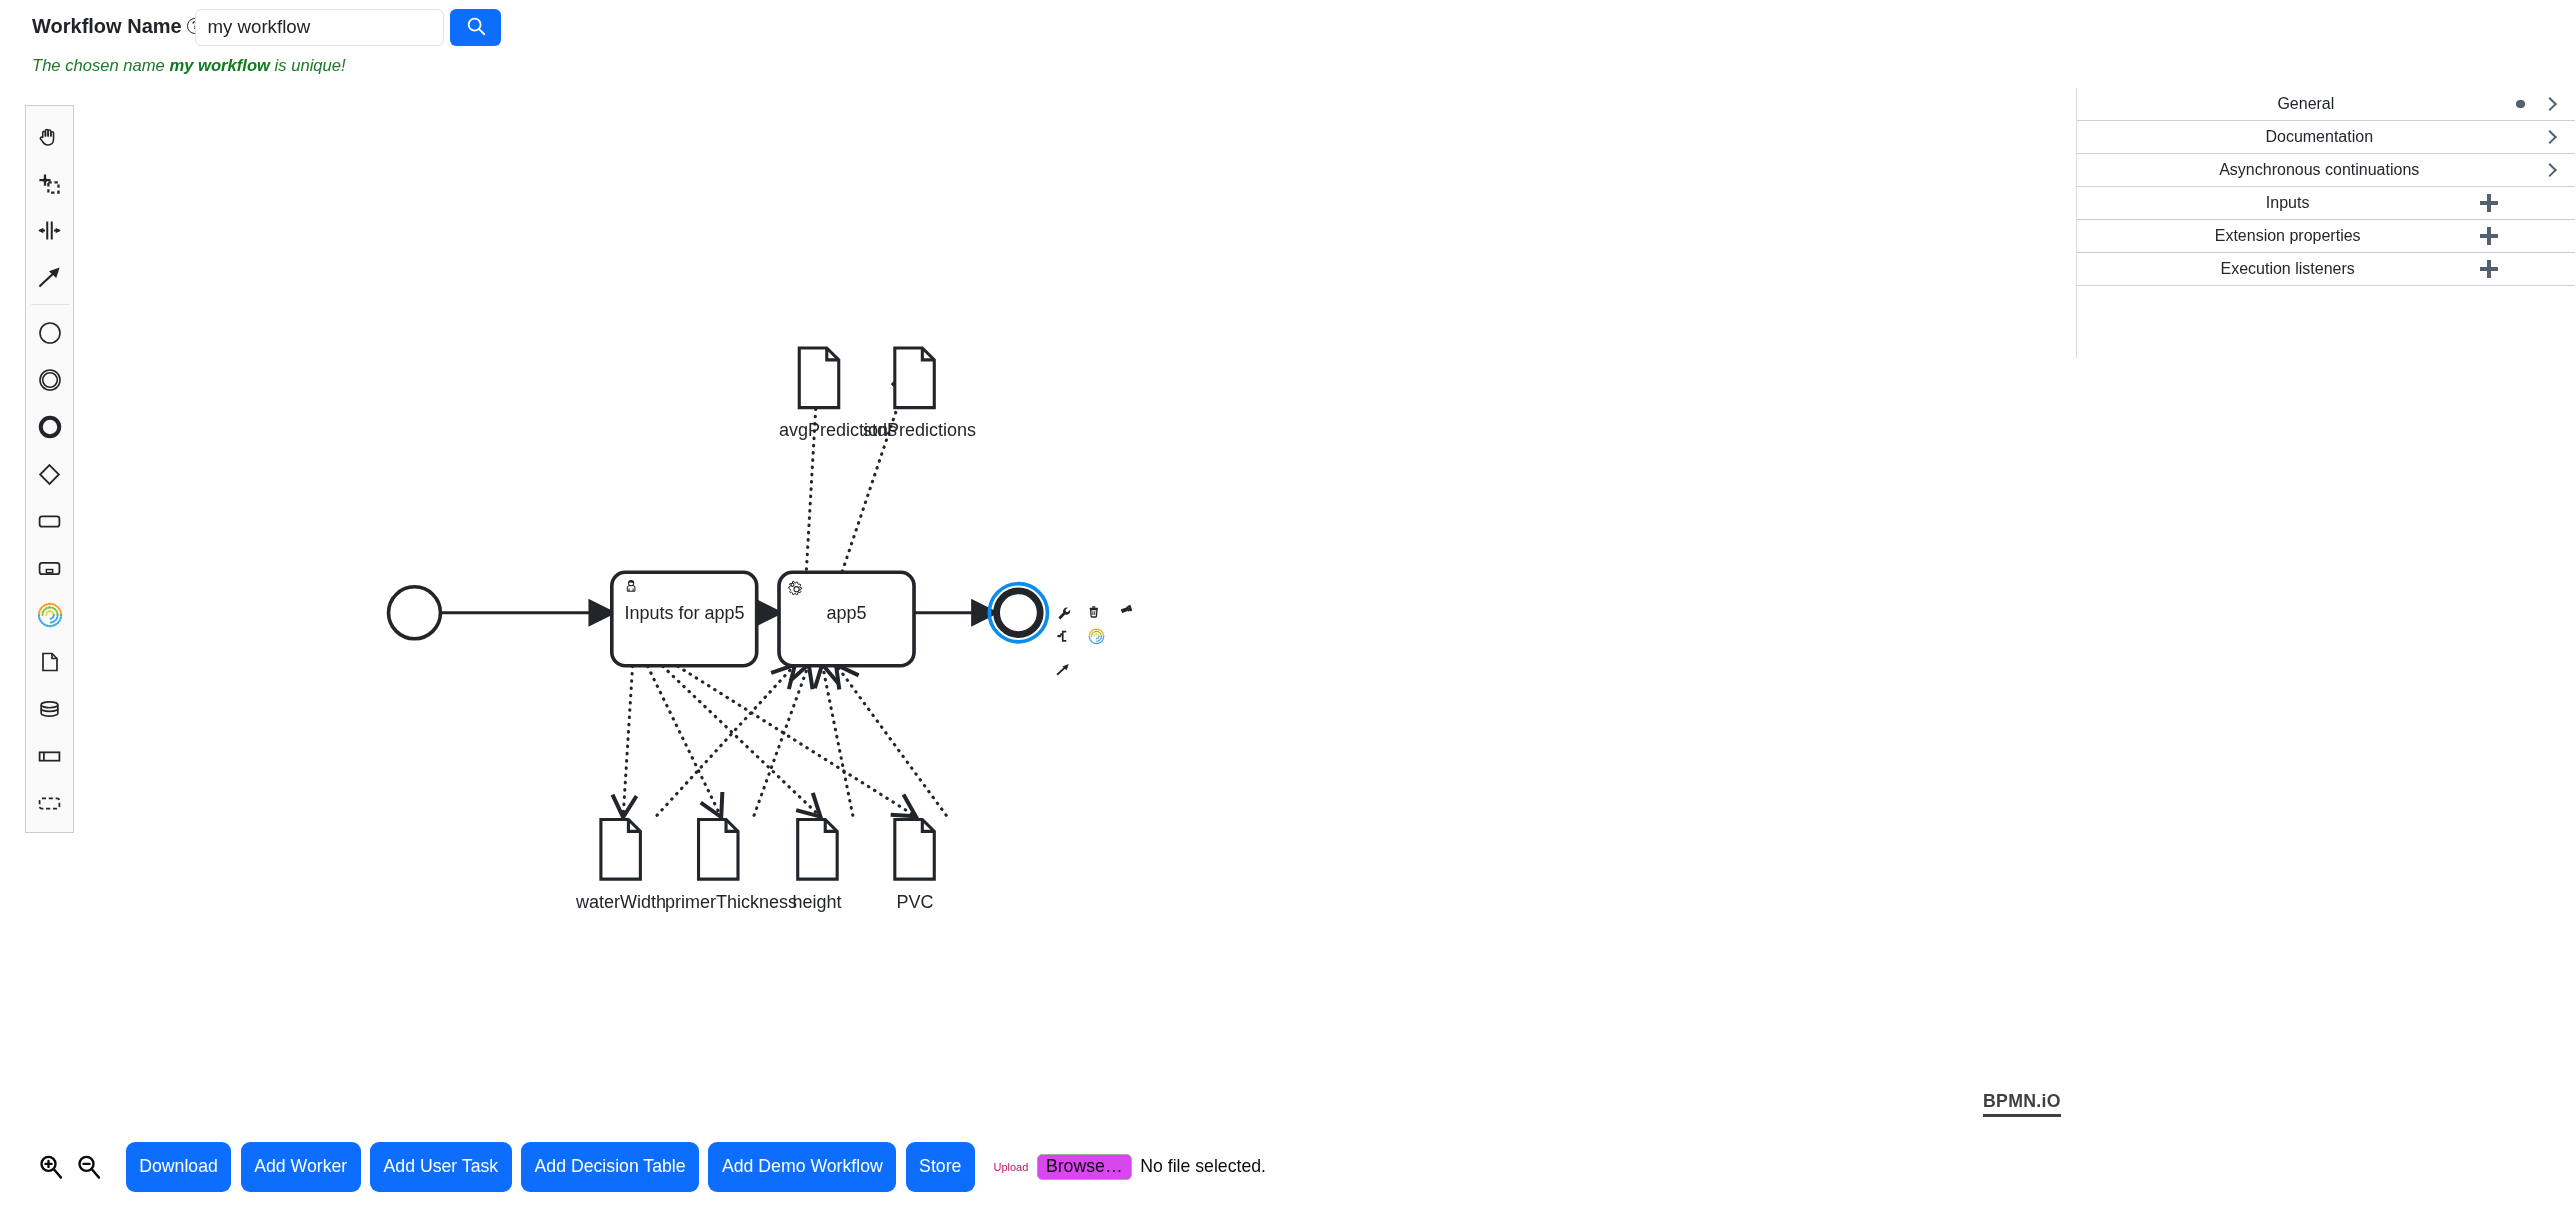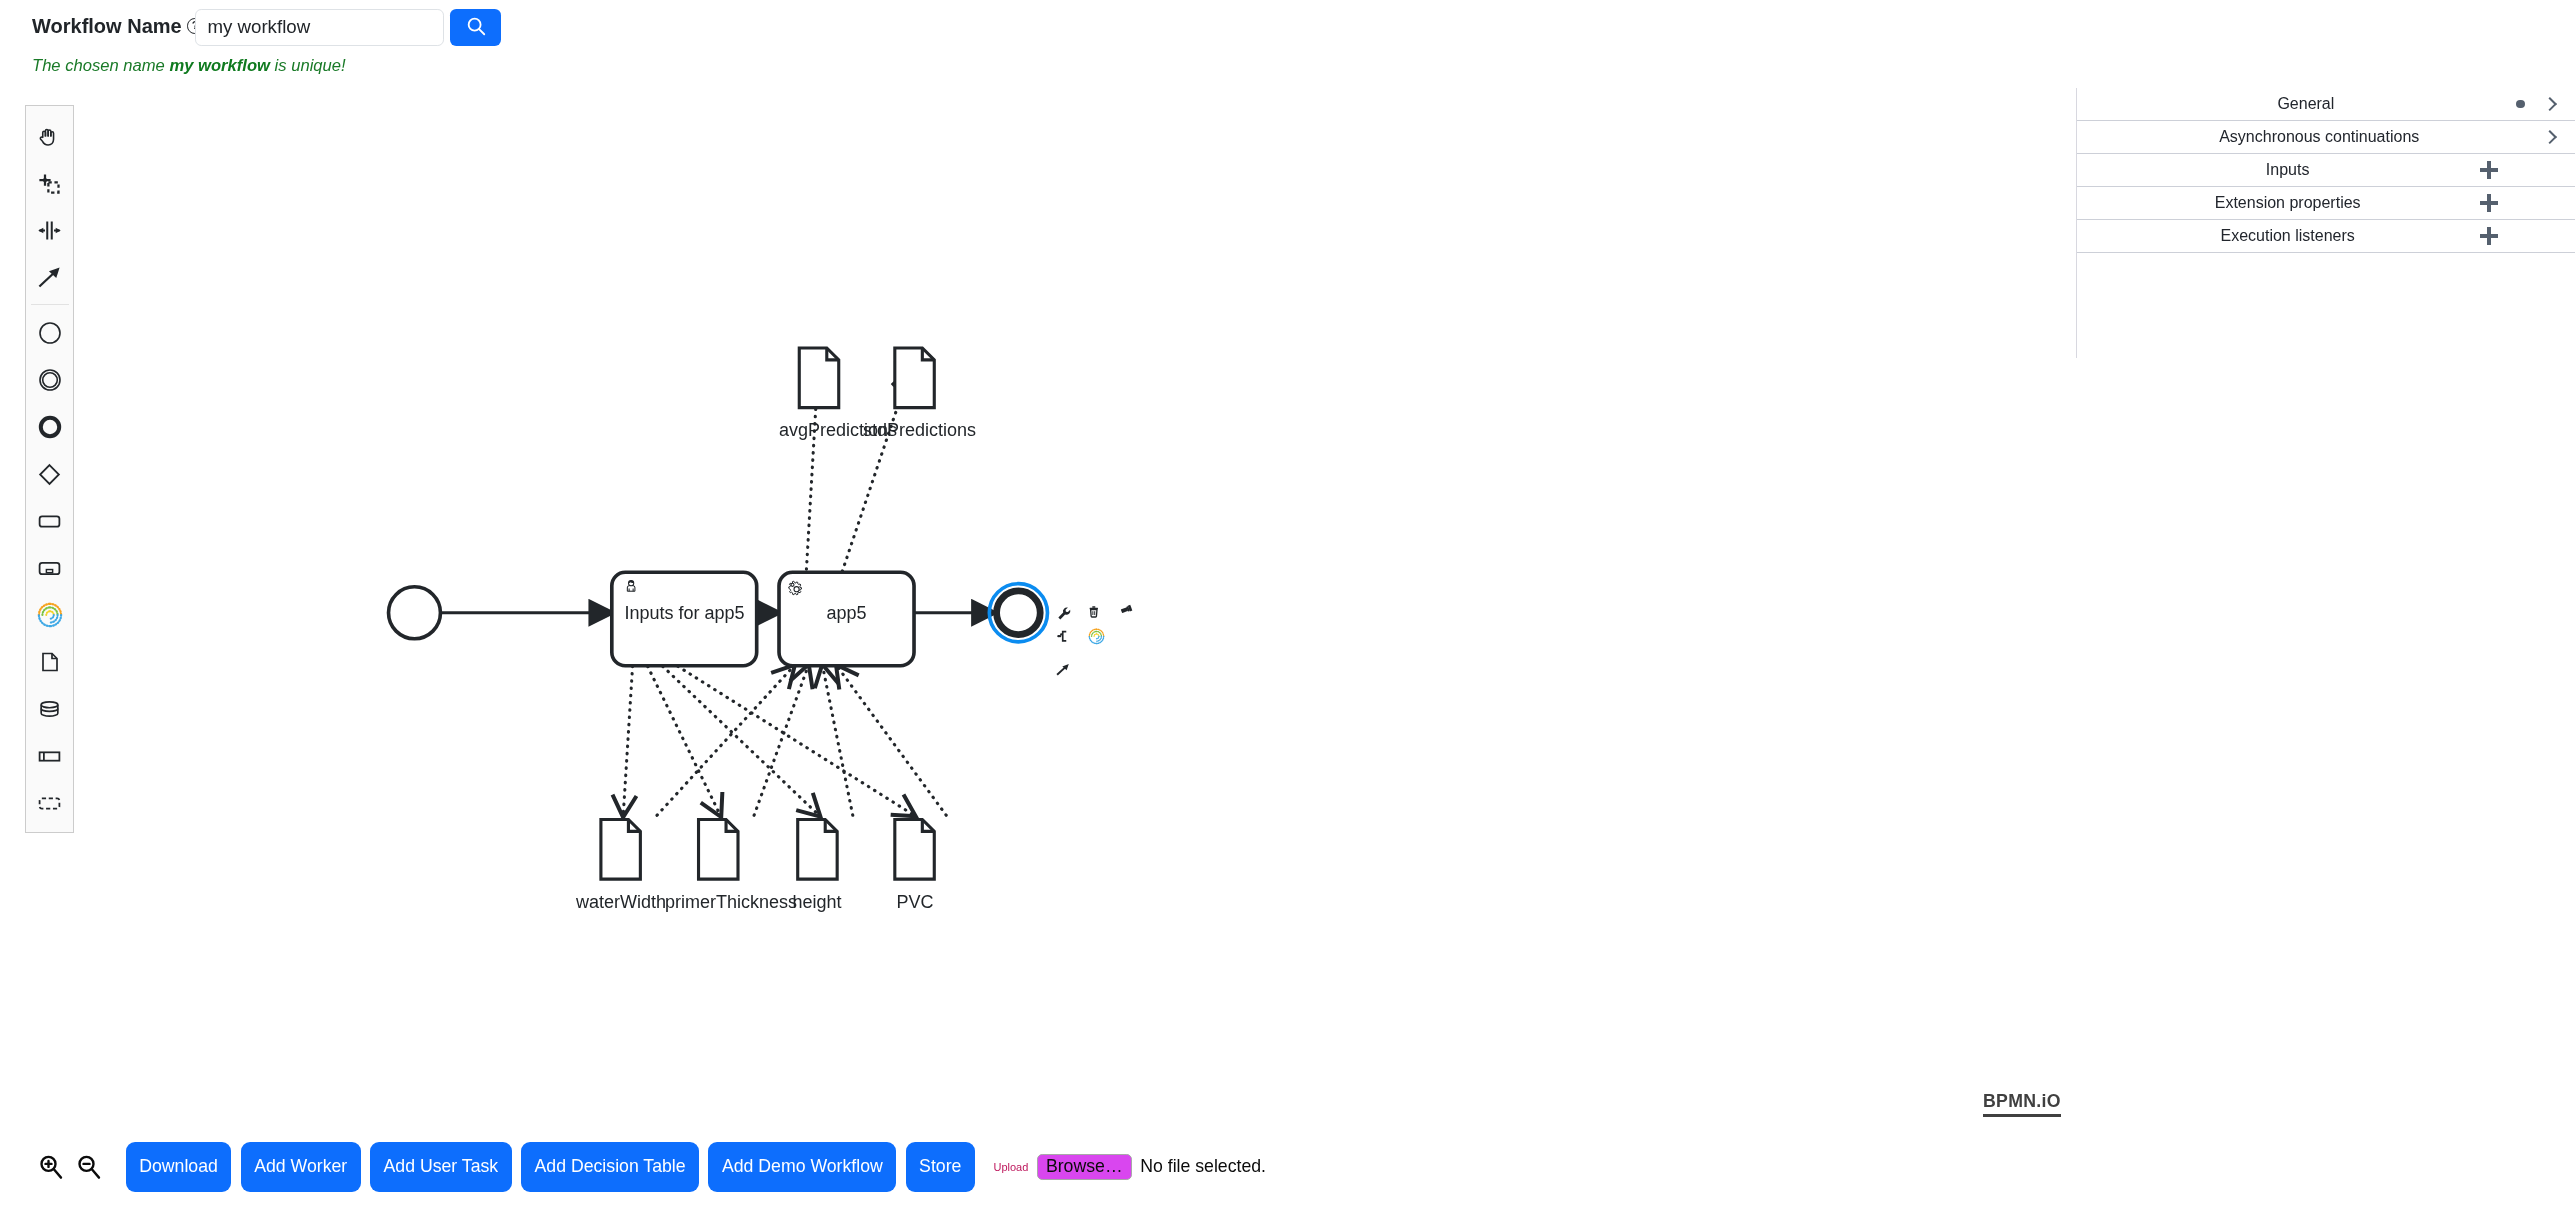--- a/index.html
+++ b/index.html
@@ -430,20 +430,24 @@
   </div>
 
   <div class="props">
 
     <div class="props-row">
       <span class="props-row-label">General</span>
       <span class="props-dot"></span>
       <span class="chev"></span>
     </div>
 
+    <div class="props-row">
+      <span class="props-row-label">Documentation</span>
+      <span class="chev"></span>
+    </div>
 
     <div class="props-row">
       <span class="props-row-label">Asynchronous continuations</span>
       <span class="chev"></span>
     </div>
 
     <div class="props-row">
       <span class="props-row-label">Inputs</span>
       <span class="plus-btn"></span>
     </div>

